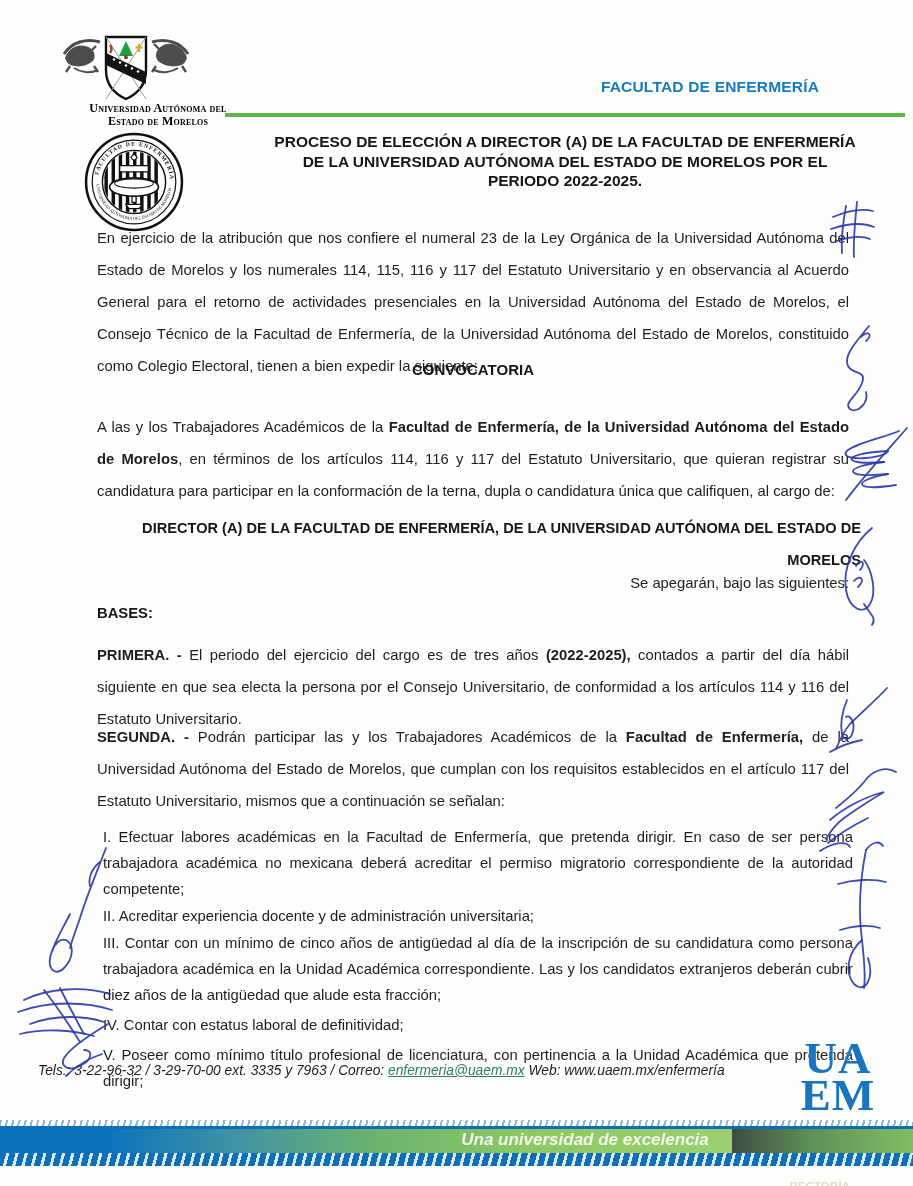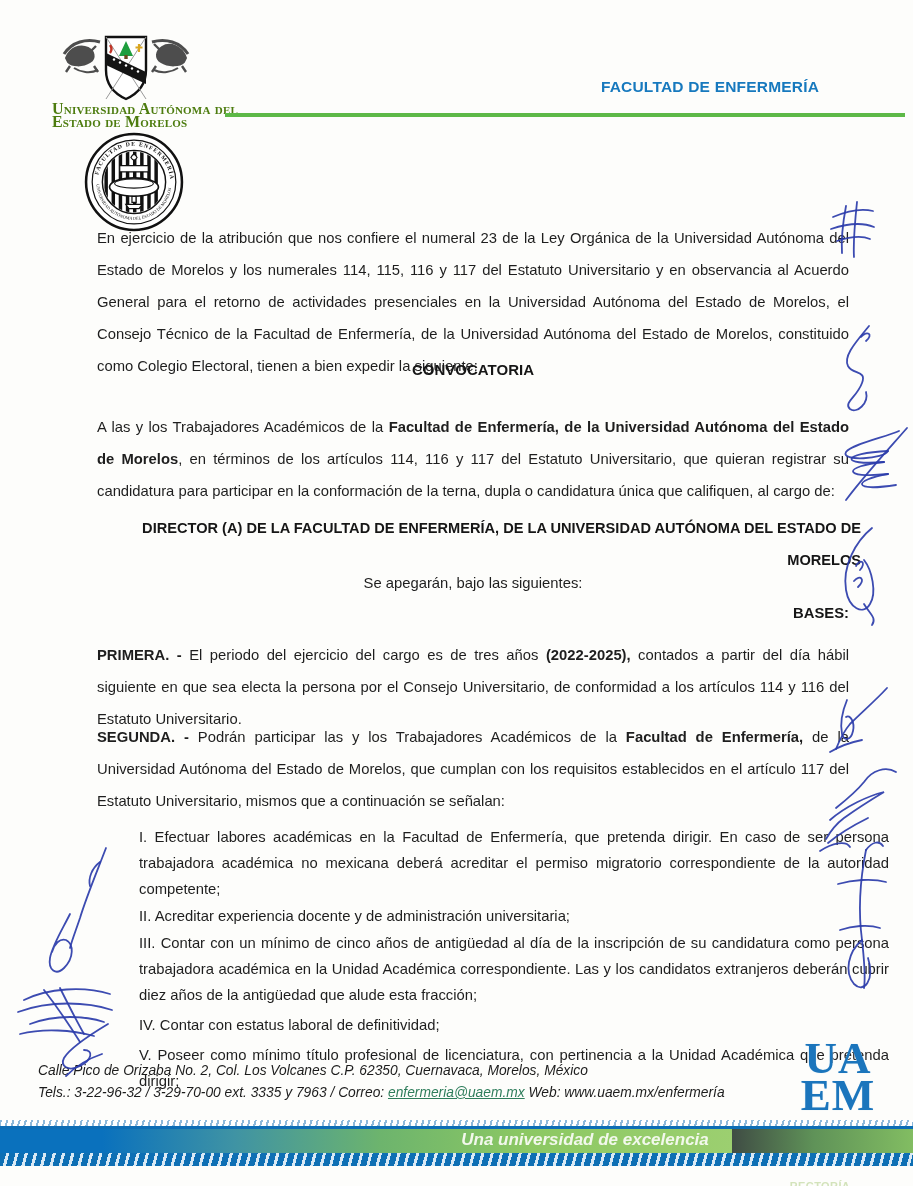--- a/index.html
+++ b/index.html
@@ -4,50 +4,50 @@
 <style>
   html,body{margin:0;padding:0;background:#9a9a9a;}
   .page{
     position:relative;width:913px;height:1186px;margin:0 auto;
     background:#fdfdfb;overflow:hidden;
     font-family:"Liberation Sans",sans-serif;color:#222;
   }
   
   .coat{position:absolute;left:60px;top:32px;width:132px;height:72px;}
   .univ-name{
-    position:absolute;left:52px;top:102px;width:212px;text-align:left;
+    position:absolute;left:52px;top:102px;width:212px;text-align:center;
     font-family:"Liberation Serif",serif;font-weight:bold;font-variant:small-caps;
-    font-size:16px;line-height:13px;color:#4d7c0f;letter-spacing:.2px;
+    font-size:12px;line-height:13px;color:#000000;letter-spacing:.2px;
   }
   .seal{position:absolute;left:83px;top:131px;width:102px;height:102px;}
   .faculty-label{
     position:absolute;left:560px;top:78px;width:300px;text-align:center;
     font-weight:bold;font-size:15.5px;color:#1779be;letter-spacing:.2px;
   }
   .green-rule{position:absolute;left:225px;top:113px;width:680px;height:4px;background:#5db947;}
   .doc-title{
     position:absolute;left:225px;top:132px;width:680px;text-align:center;
     font-weight:bold;font-size:15.5px;line-height:19.5px;color:#161616;
   }
   
   .para{position:absolute;left:97px;width:752px;font-size:14.8px;line-height:32px;
         text-align:justify;color:#1e1e1e;}
   .p1{top:222px;}
   .h-conv{position:absolute;left:97px;top:354px;width:752px;text-align:center;
           font-weight:bold;font-size:15px;line-height:32px;color:#161616;}
   .p2{top:411px;}
   .h-dir{position:absolute;left:85px;top:512px;width:776px;text-align:right;
          font-weight:bold;font-size:14.6px;line-height:32px;color:#161616;}
-  .p-apeg{top:567px;text-align:center;}
-  .h-bases{position:absolute;left:97px;top:597px;width:752px;text-align:right;
+  .p-apeg{top:567px;text-align:right;}
+  .h-bases{position:absolute;left:97px;top:597px;width:752px;text-align:left;
            font-weight:bold;font-size:14.8px;line-height:32px;color:#161616;}
   .p-primera{top:639px;}
   .p-segunda{top:721px;}
   .req-list{position:absolute;left:103px;top:824px;width:750px;font-size:14.8px;
-            line-height:26px;text-align:justify;color:#1e1e1e;margin-left:36px;}
+            line-height:26px;text-align:justify;color:#1e1e1e;}
   .req-item{margin:0 0 1px 0;}
   .req-item.gap{margin-top:4px;}
   
   .footer-text{
     position:absolute;left:38px;top:1060px;width:720px;
     font-style:italic;font-size:13.8px;line-height:22px;color:#1c1c1c;
   }
   .footer-text a{color:#2e7d5b;text-decoration:underline;cursor:pointer;}
   .uaem-logo{
     position:absolute;left:793px;top:1040px;width:90px;text-align:center;
@@ -150,20 +150,25 @@
       <textPath href="#sealArcTop" startOffset="6%">FACULTAD DE ENFERMERÍA</textPath>
     </text>
     <text font-size="4.2" letter-spacing="0" fill="#111" font-family="Liberation Serif, serif">
       <textPath href="#sealArcBot" startOffset="2%">UNIVERSIDAD AUTÓNOMA DEL ESTADO DE MORELOS</textPath>
     </text>
   </svg>
 
   <div class="faculty-label">FACULTAD DE ENFERMERÍA</div>
   <div class="green-rule"></div>
 
+  <div class="doc-title">
+    <div>PROCESO DE ELECCIÓN A DIRECTOR (A) DE LA FACULTAD DE ENFERMERÍA</div>
+    <div>DE LA UNIVERSIDAD AUTÓNOMA DEL ESTADO DE MORELOS POR EL</div>
+    <div>PERIODO 2022-2025.</div>
+  </div>
 
   <div class="para p1">En ejercicio de la atribución que nos confiere el numeral 23 de la Ley Orgánica de la Universidad Autónoma del Estado de Morelos y los numerales 114, 115, 116 y 117 del Estatuto Universitario y en observancia al Acuerdo General para el retorno de actividades presenciales en la Universidad Autónoma del Estado de Morelos, el Consejo Técnico de la Facultad de Enfermería, de la Universidad Autónoma del Estado de Morelos, constituido como Colegio Electoral, tienen a bien expedir la siguiente:</div>
 
   <div class="h-conv">CONVOCATORIA</div>
 
   <div class="para p2"><span>A las y los Trabajadores Académicos de la </span><b>Facultad de Enfermería, de la Universidad Autónoma del Estado de Morelos</b><span>, en términos de los artículos 114, 116 y 117 del Estatuto Universitario, que quieran registrar su candidatura para participar en la conformación de la terna, dupla o candidatura única que califiquen, al cargo de:</span></div>
 
   <div class="h-dir">DIRECTOR (A) DE LA FACULTAD DE ENFERMERÍA, DE LA UNIVERSIDAD AUTÓNOMA DEL ESTADO DE MORELOS</div>
 
   <div class="para p-apeg">Se apegarán, bajo las siguientes:</div>
@@ -176,21 +181,20 @@
 
   <div class="req-list">
     <div class="req-item">I. Efectuar labores académicas en la Facultad de Enfermería, que pretenda dirigir. En caso de ser persona trabajadora académica no mexicana deberá acreditar el permiso migratorio correspondiente de la autoridad competente;</div>
     <div class="req-item">II. Acreditar experiencia docente y de administración universitaria;</div>
     <div class="req-item">III. Contar con un mínimo de cinco años de antigüedad al día de la inscripción de su candidatura como persona trabajadora académica en la Unidad Académica correspondiente. Las y los candidatos extranjeros deberán cubrir diez años de la antigüedad que alude esta fracción;</div>
     <div class="req-item gap">IV. Contar con estatus laboral de definitividad;</div>
     <div class="req-item gap">V. Poseer como mínimo título profesional de licenciatura, con pertinencia a la Unidad Académica que pretenda dirigir;</div>
   </div>
 
   <div class="footer-text">
-    <div>Calle Pico de Orizaba No. 2, Col. Los Volcanes C.P. 62350, Cuernavaca, Morelos, México</div>
     <div><span>Tels.: 3-22-96-32 / 3-29-70-00   ext. 3335 y 7963 / Correo: </span><a>enfermeria@uaem.mx</a><span> Web: www.uaem.mx/enfermería</span></div>
   </div>
 
   <div class="uaem-logo">
     <div>UA</div>
     <div>EM</div>
   </div>
 
   <div class="hatch-top"></div>
   <div class="banner-main"></div>

